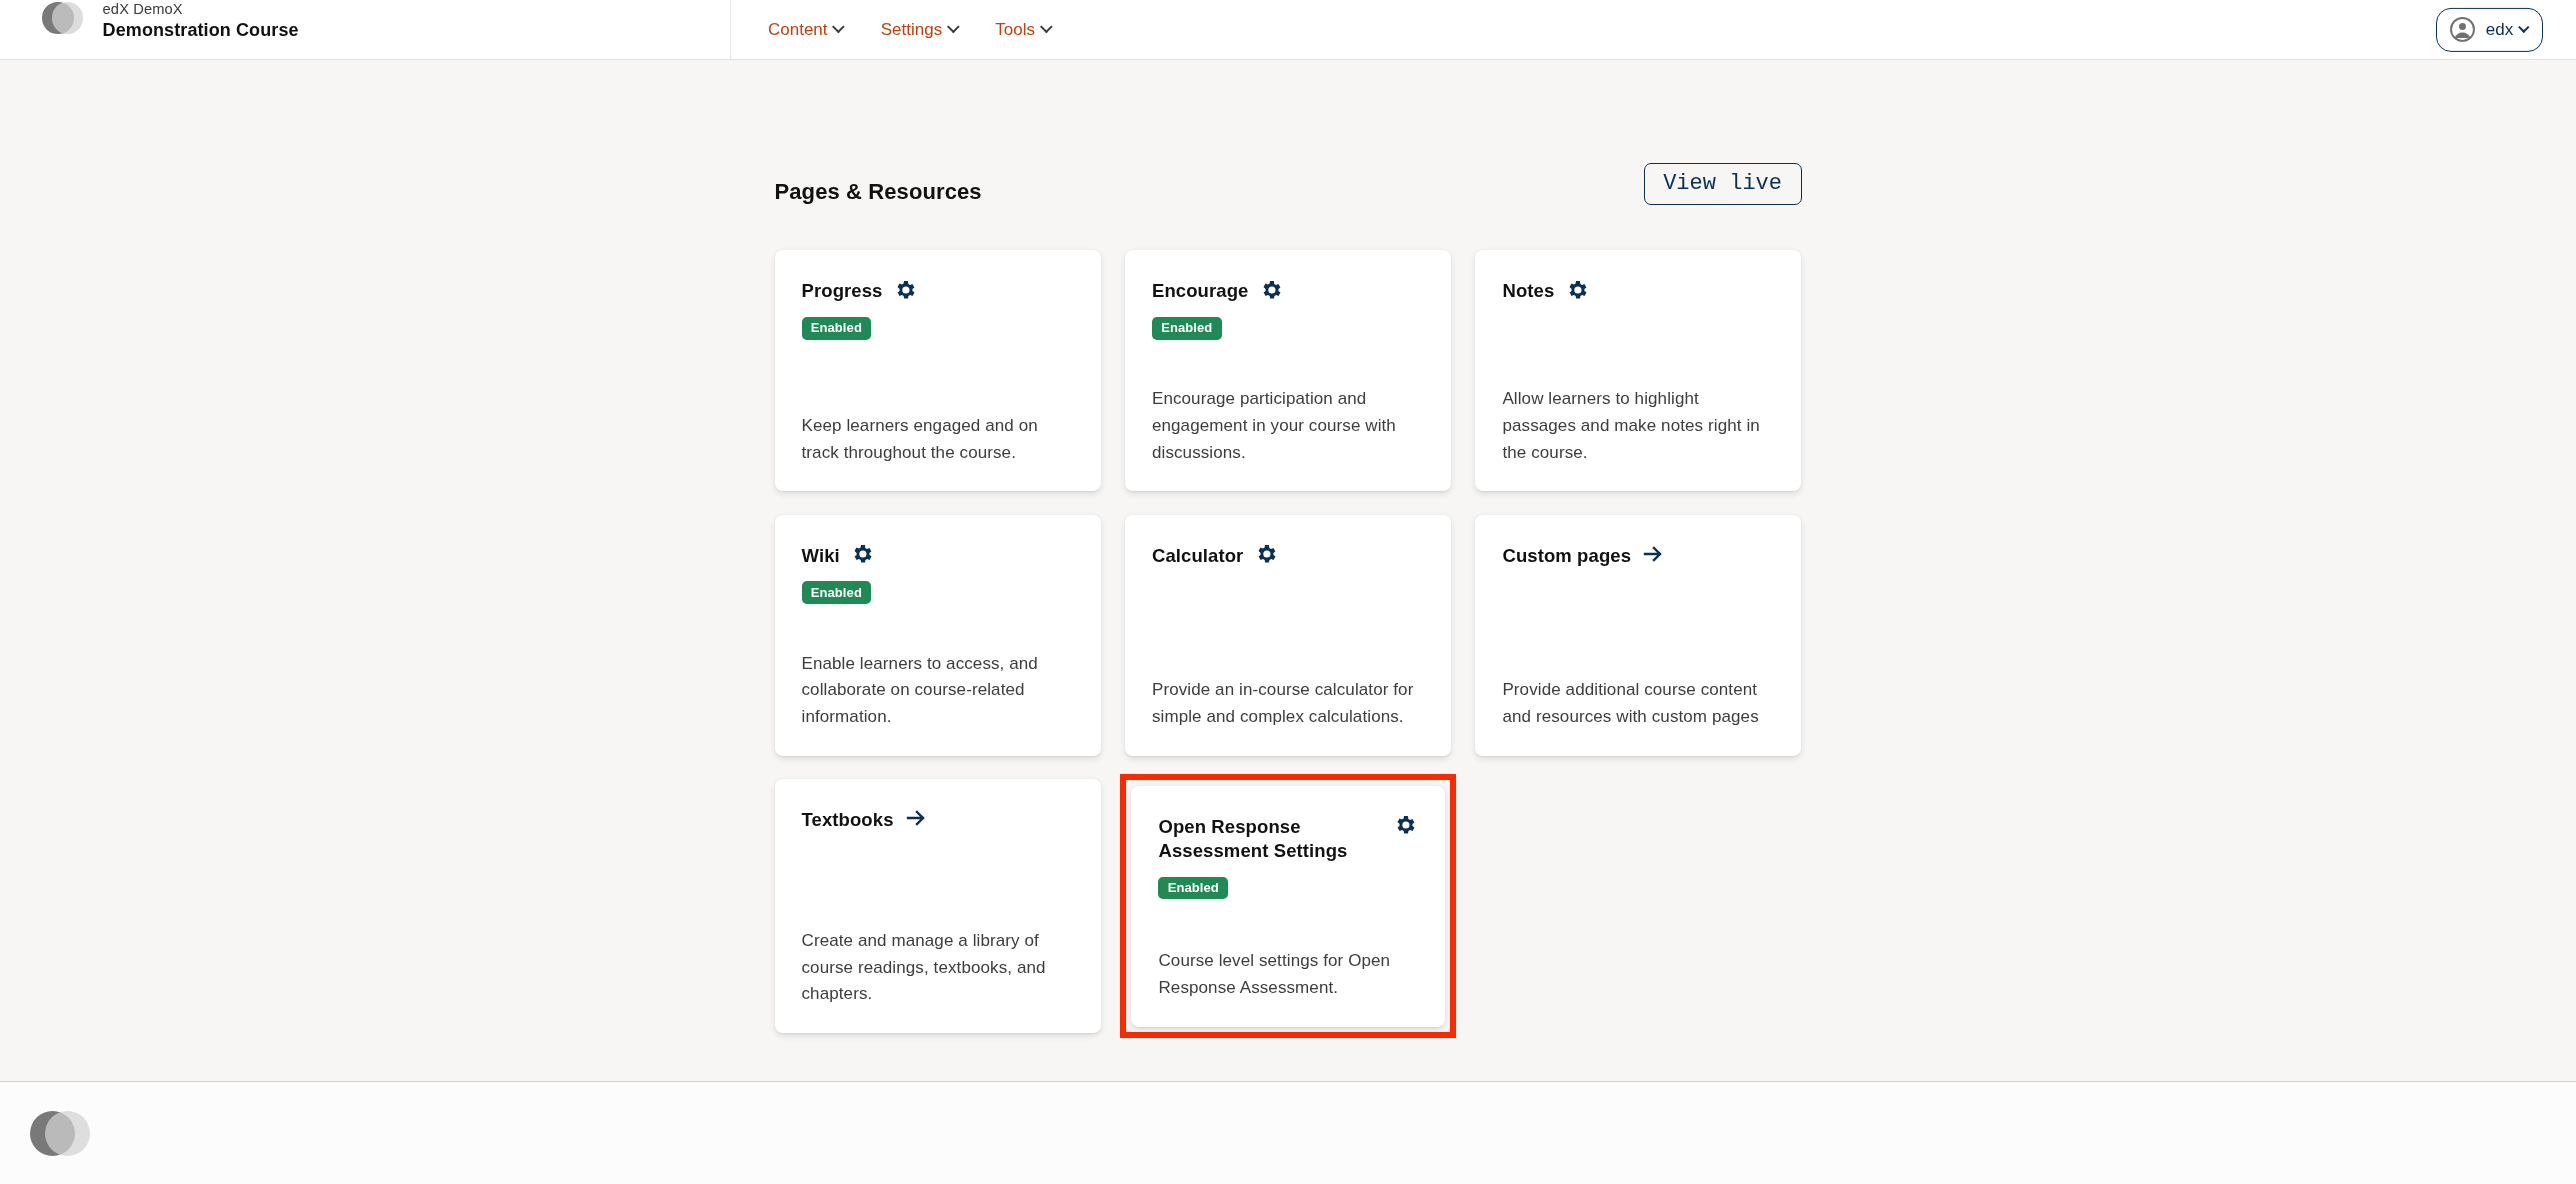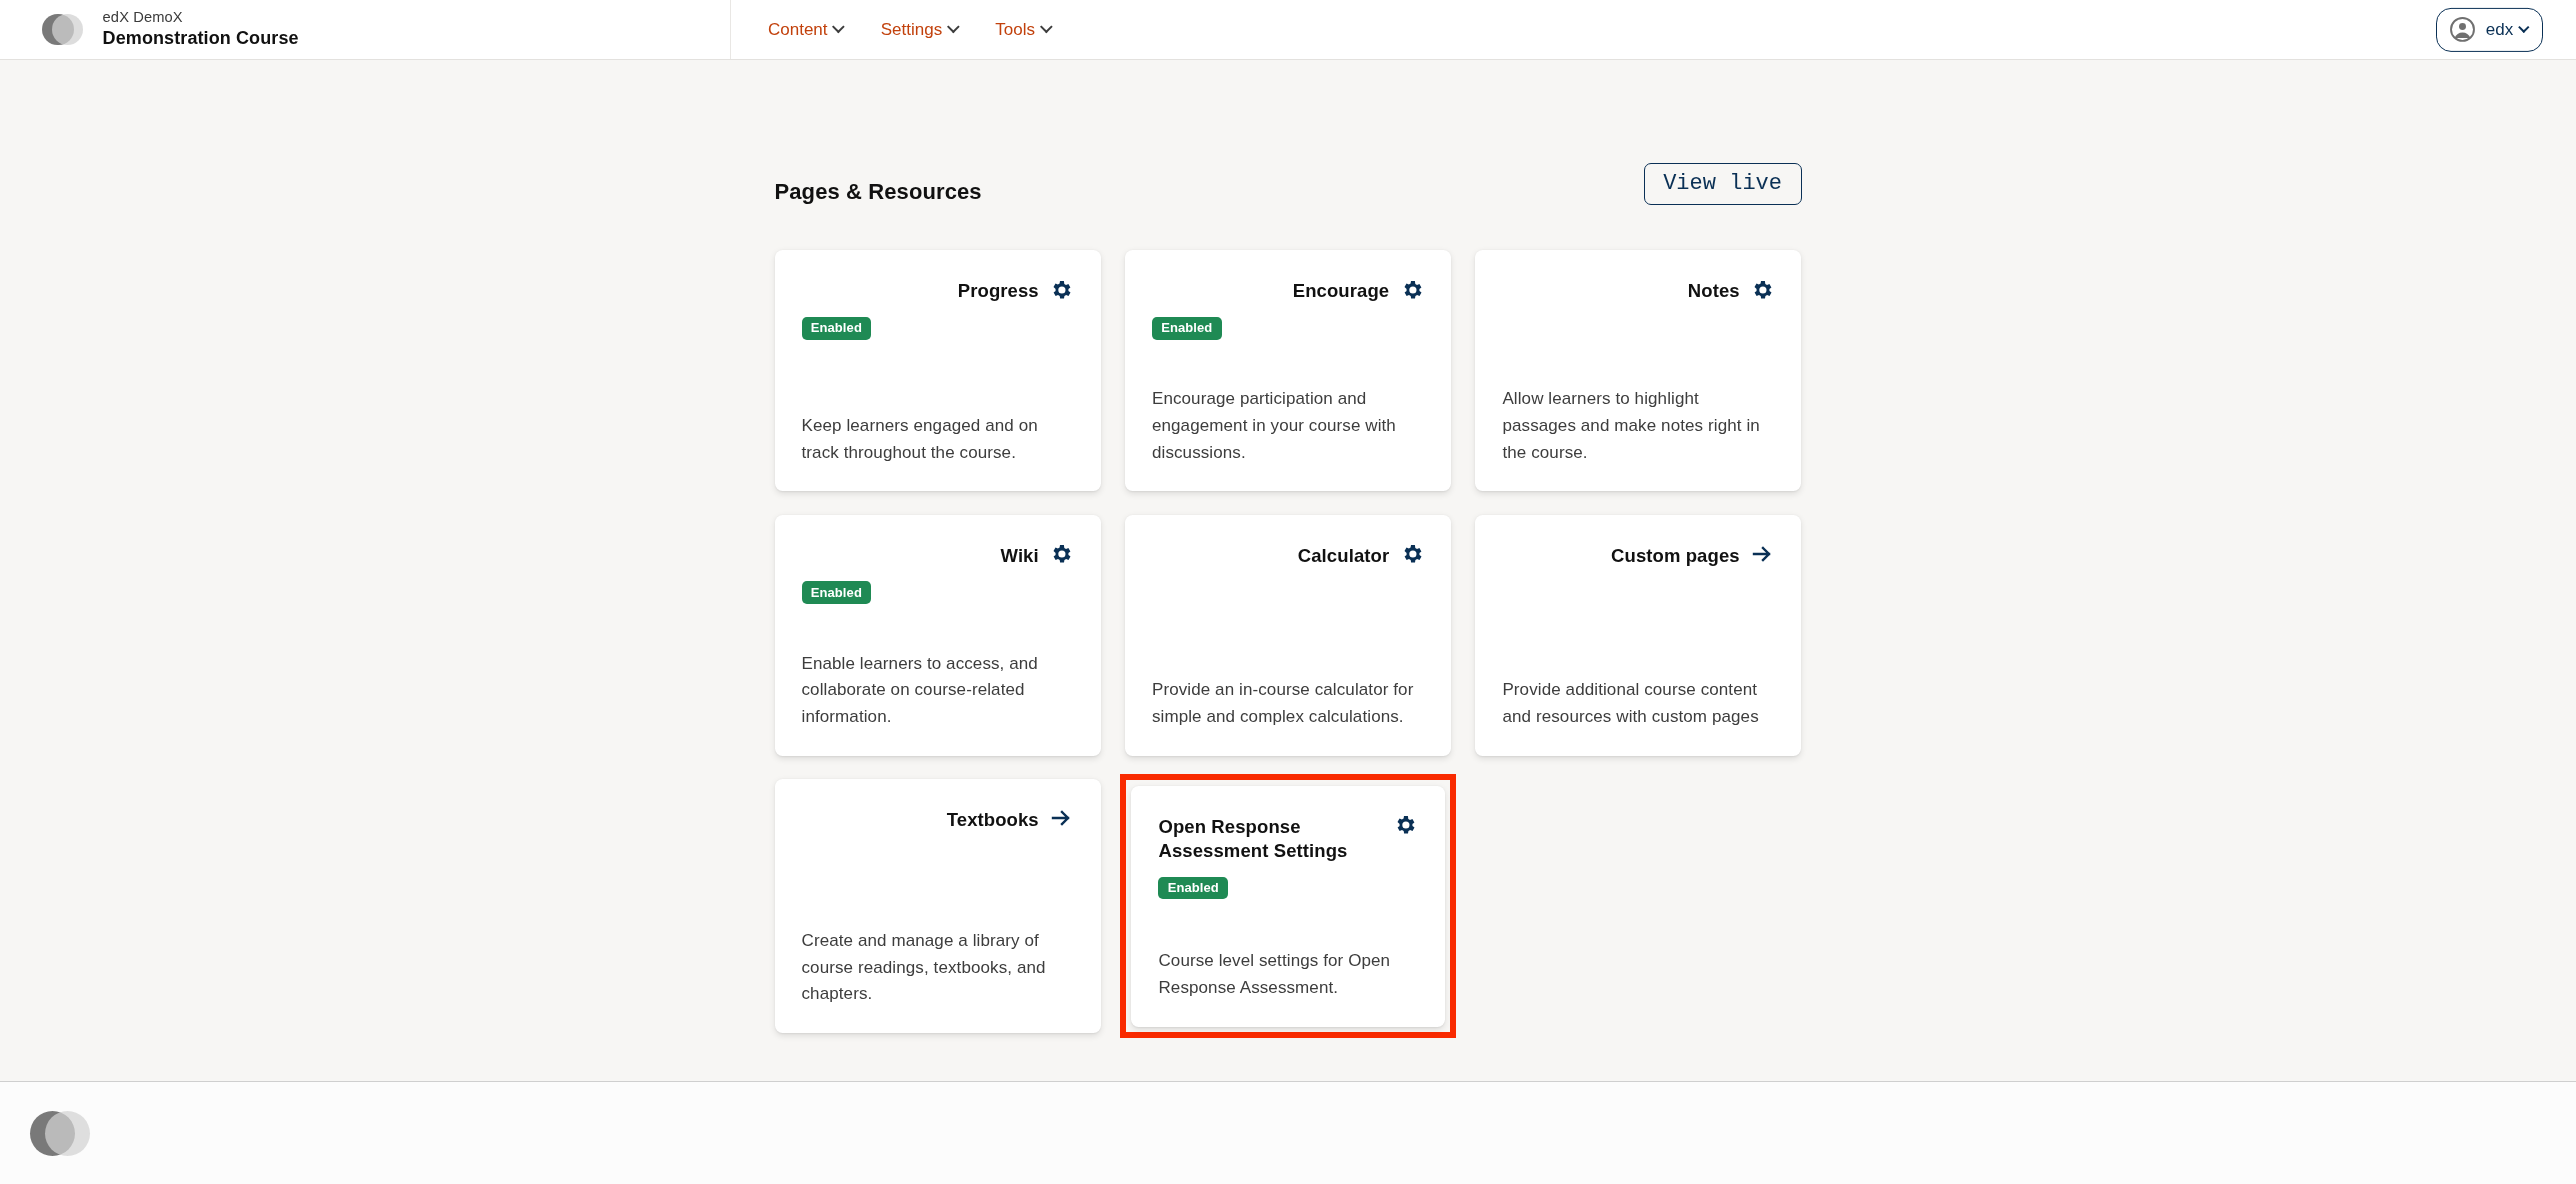--- a/index.html
+++ b/index.html
@@ -19,21 +19,21 @@
     background: #ffffff;
     border-bottom: 1.6px solid #e3e1de;
     display: flex;
     align-items: center;
   }
 
   .brand-block {
     width: 731px;
     height: 100%;
     display: flex;
-    align-items: center;
+    align-items: flex-start;
     padding-left: 42px;
     border-right: 1.6px solid #e9e7e4;
   }
 
   .brand-logo {
     position: relative;
     width: 41px;
     height: 36px;
     flex: 0 0 auto;
     margin-right: 19.6px;
@@ -175,21 +175,21 @@
   .card-slot.highlighted {
     outline: 6.5px solid #f92a00;
     outline-offset: -1.1px;
     padding: 0;
   }
   .card-slot.highlighted .card { border-radius: 7.6px; margin: 6.5px; }
 
   .card-top {
     display: flex;
     align-items: flex-start;
-    justify-content: flex-end;
+    justify-content: flex-start;
   }
   .card-title {
     font-size: 18.5px;
     font-weight: bold;
     color: #111111;
     line-height: 1.33;
     letter-spacing: 0.1px;
     max-width: 234px;
   }
   .card-action {

